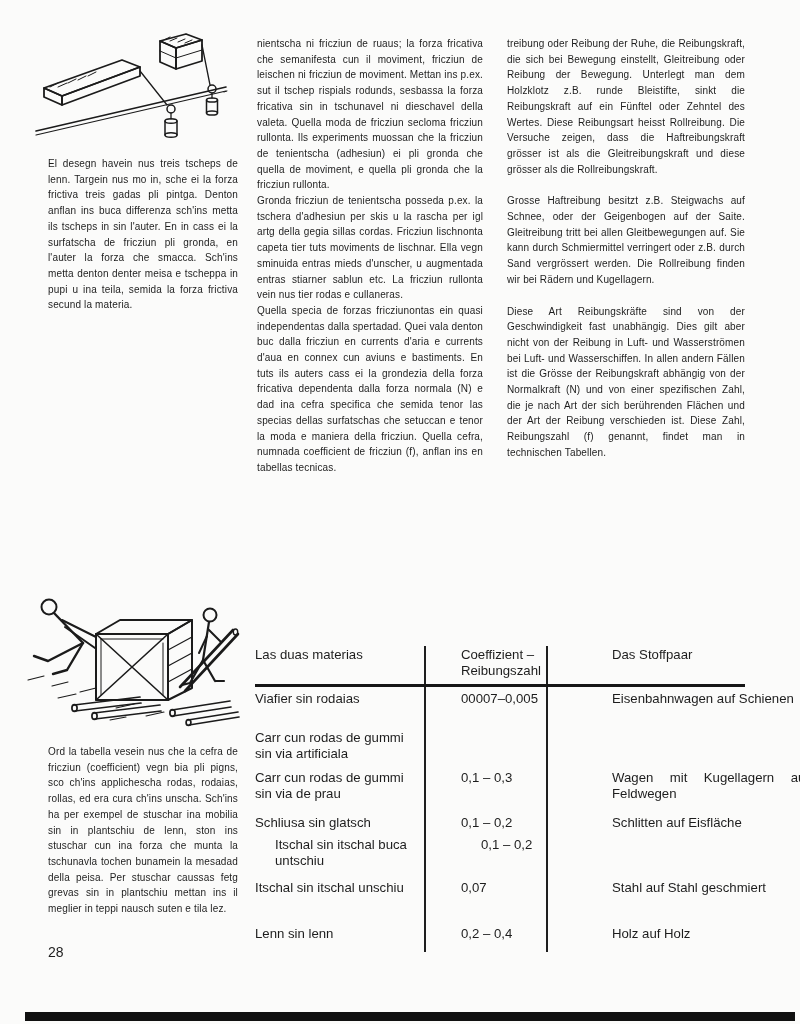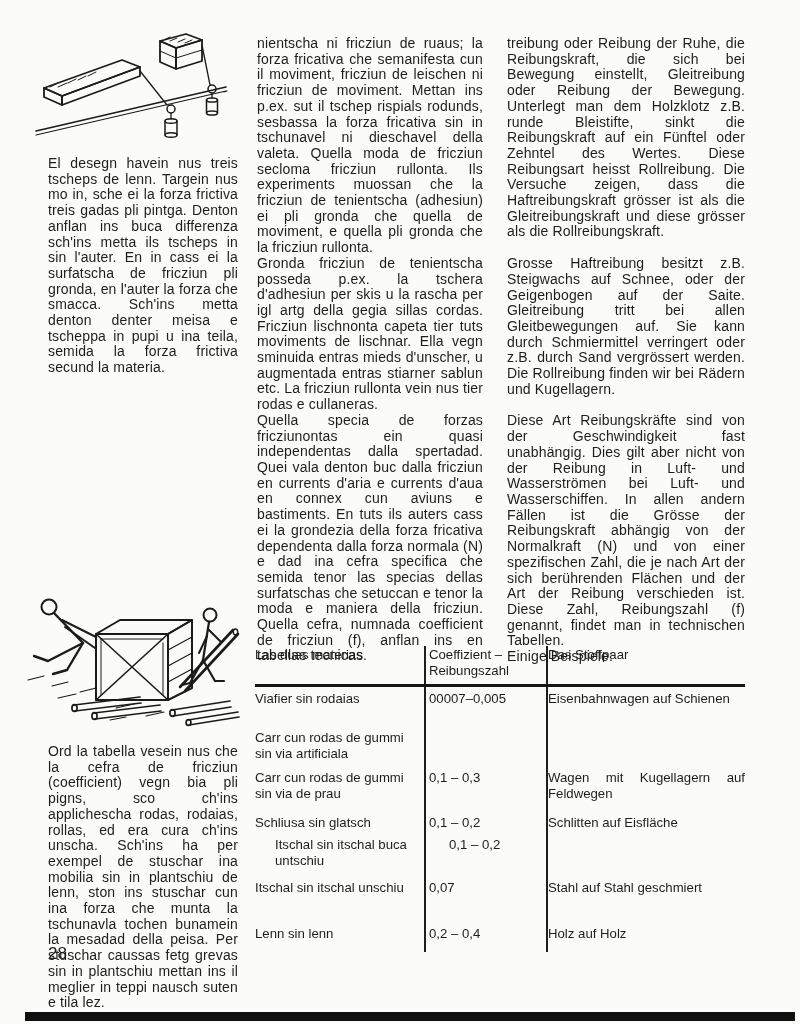--- a/index.html
+++ b/index.html
@@ -1,38 +1,38 @@
 <!DOCTYPE html>
 <html><head>
 <meta charset="utf-8">
 <style>
   html,body{margin:0;padding:0;background:#e8e8e8;}
   .page{
     position:relative;width:800px;height:1024px;margin:0 auto;
     background:#fbfbfa;color:#1d1d1d;overflow:hidden;
     font-family:"Liberation Sans","DejaVu Sans",sans-serif;
   }
-  .body-text{font-size:14px;line-height:15.7px;text-align:justify;letter-spacing:.15px;}
+  .body-text{font-size:10px;line-height:15.7px;text-align:justify;letter-spacing:.15px;}
   .col{position:absolute;}
   .col p{margin:0;}
   .col-left-cap1{left:48px;top:156px;width:190px;}
   .col-left-cap2{left:48px;top:744px;width:190px;}
   .col-mid{left:257px;top:36px;width:226px;}
   .col-right{left:507px;top:36px;width:238px;}
   .col-right p.gap{margin-bottom:16px;}
   .illus{position:absolute;}
   .illus svg{display:block;}
-  .page-number{position:absolute;left:48px;top:944px;font-size:17px;}
+  .page-number{position:absolute;left:48px;top:944px;font-size:14px;}
   
   .ftable{position:absolute;left:255px;top:645px;width:490px;font-size:13.2px;line-height:15.7px;}
   .ftable .vrule{position:absolute;top:1px;width:2px;height:306px;background:#1e1e1e;}
   .ftable .vrule.v1{left:169px;}
   .ftable .vrule.v2{left:291px;}
   .ftable .hrule{position:absolute;left:0;top:39px;width:490px;height:3px;background:#161616;}
-  .trow{position:absolute;left:0;width:490px;display:grid;grid-template-columns:169px 122px 199px;}
+  .trow{position:absolute;left:0;width:490px;display:grid;grid-template-columns:169px 122px 199px;gap:32px;}
   .trow .c1{padding-right:16px;}
   .trow .c2{padding-left:5px;}
   .trow .c3{padding-left:2px;text-align:justify;}
   .thead{top:2px;}
   .r1{top:46px;} .r2{top:85px;} .r3{top:125px;} .r4{top:170px;}
   .r5{top:192px;margin-left:20px;} .r6{top:235px;} .r7{top:281px;}
   .bottom-bar{position:absolute;left:25px;top:1012px;width:770px;height:9px;background:#101010;}
   .ink{stroke:#1b1b1b;fill:none;stroke-linecap:round;stroke-linejoin:round;}
 </style>
 </head>
@@ -123,21 +123,20 @@
   <div class="col col-mid body-text">
     <p>nientscha ni fricziun de ruaus; la forza fricativa che semanifesta cun il moviment, fricziun de leischen ni fricziun de moviment. Mettan ins p.ex. sut il tschep rispials rodunds, sesbassa la forza fricativa sin in tschunavel ni dieschavel della valeta. Quella moda de fricziun secloma fricziun rullonta. Ils experiments muossan che la fricziun de tenientscha (adhesiun) ei pli gronda che quella de moviment, e quella pli gronda che la fricziun rullonta.</p>
     <p>Gronda fricziun de tenientscha posseda p.ex. la tschera d'adhesiun per skis u la rascha per igl artg della gegia sillas cordas. Fricziun lischnonta capeta tier tuts moviments de lischnar. Ella vegn sminuida entras mieds d'unscher, u augmentada entras stiarner sablun etc. La fricziun rullonta vein nus tier rodas e cullaneras.</p>
     <p>Quella specia de forzas fricziunontas ein quasi independentas dalla spertadad. Quei vala denton buc dalla fricziun en currents d'aria e currents d'aua en connex cun aviuns e bastiments. En tuts ils auters cass ei la grondezia della forza fricativa dependenta dalla forza normala (N) e dad ina cefra specifica che semida tenor las specias dellas surfatschas che setuccan e tenor la moda e maniera della fricziun. Quella cefra, numnada coefficient de fricziun (f), anflan ins en tabellas tecnicas.</p>
   </div>
 
   <div class="col col-right body-text">
     <p class="gap">treibung oder Reibung der Ruhe, die Reibungskraft, die sich bei Bewegung einstellt, Gleitreibung oder Reibung der Bewegung. Unterlegt man dem Holzklotz z.B. runde Bleistifte, sinkt die Reibungskraft auf ein Fünftel oder Zehntel des Wertes. Diese Reibungsart heisst Rollreibung. Die Versuche zeigen, dass die Haftreibungskraft grösser ist als die Gleitreibungskraft und diese grösser als die Rollreibungskraft.</p>
     <p class="gap">Grosse Haftreibung besitzt z.B. Steigwachs auf Schnee, oder der Geigenbogen auf der Saite. Gleitreibung tritt bei allen Gleitbewegungen auf. Sie kann durch Schmiermittel verringert oder z.B. durch Sand vergrössert werden. Die Rollreibung finden wir bei Rädern und Kugellagern.</p>
     <p>Diese Art Reibungskräfte sind von der Geschwindigkeit fast unabhängig. Dies gilt aber nicht von der Reibung in Luft- und Wasserströmen bei Luft- und Wasserschiffen. In allen andern Fällen ist die Grösse der Reibungskraft abhängig von der Normalkraft (N) und von einer spezifischen Zahl, die je nach Art der sich berührenden Flächen und der Art der Reibung verschieden ist. Diese Zahl, Reibungszahl (f) genannt, findet man in technischen Tabellen.</p>
-    <p>Einige Beispiele:</p>
   </div>
 
   <div class="ftable">
     <div class="vrule v1"></div>
     <div class="vrule v2"></div>
     <div class="hrule"></div>
 
     <div class="trow thead">
       <div class="c1">Las duas materias</div>
       <div class="c2">Coeffizient – Reibungszahl</div>

